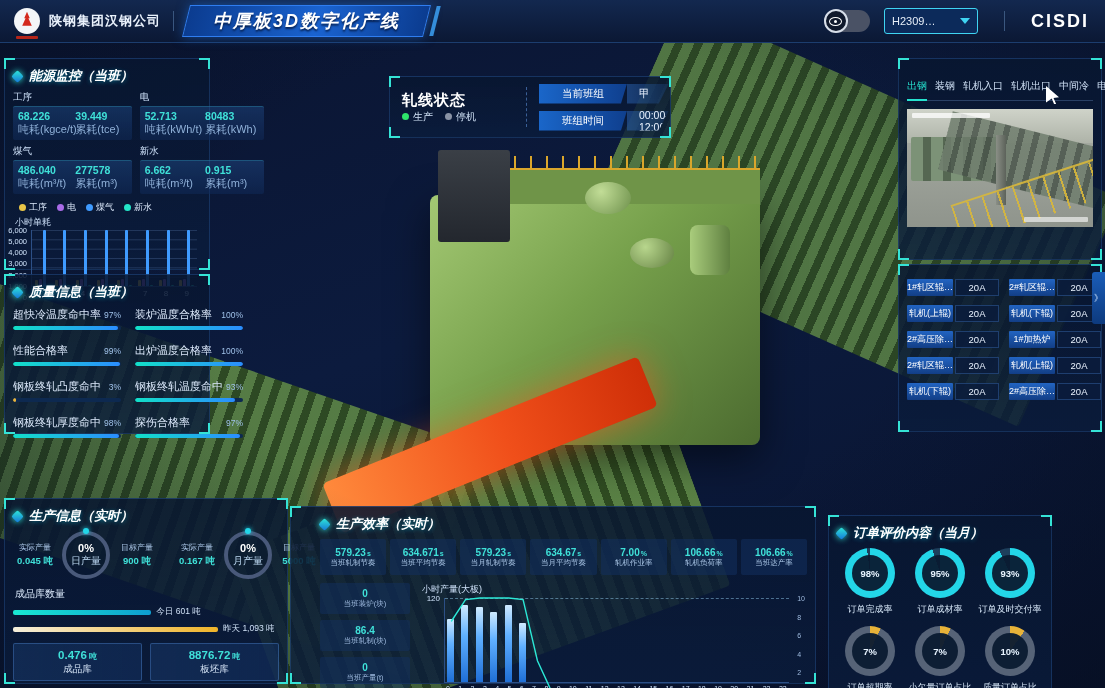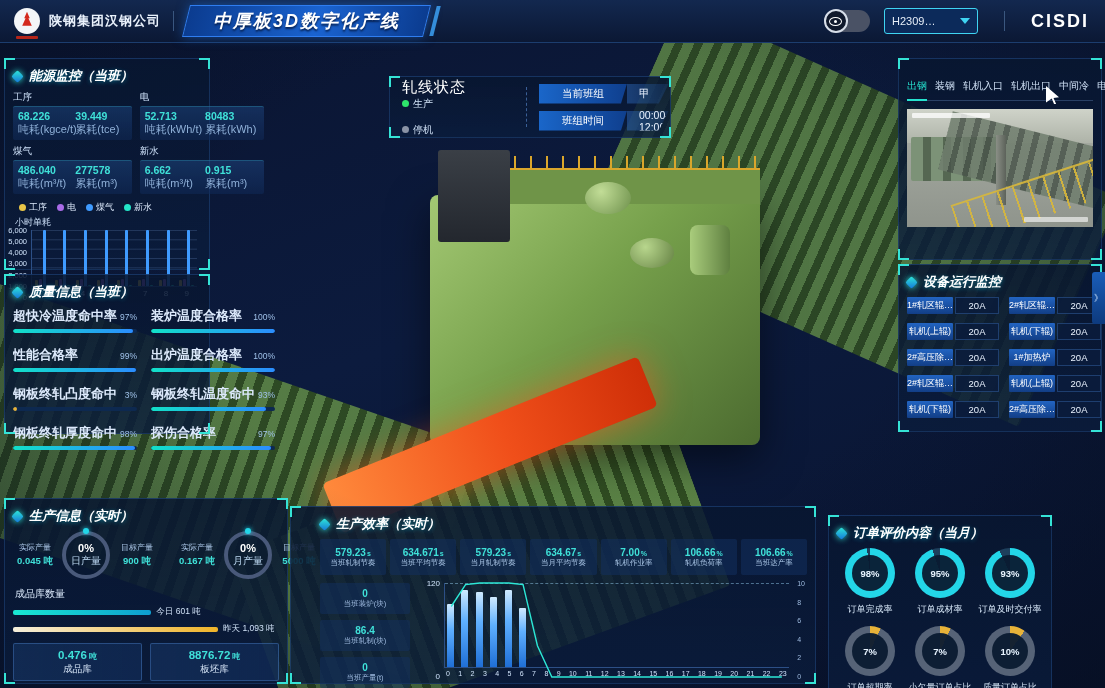--- a/index.html
+++ b/index.html
@@ -64,29 +64,29 @@
          background-image:linear-gradient(rgba(120,160,220,.22) 1px,transparent 1px);
          background-size:100% 16.7%;display:flex;justify-content:space-around;align-items:flex-end;}
   .eyticks{position:absolute;left:-34px;top:-4px;bottom:-4px;width:30px;display:flex;flex-direction:column;
            justify-content:space-between;align-items:flex-end;font-size:7.5px;color:#cfe2fa;}
   .egroup{display:flex;align-items:flex-end;gap:1px;height:100%;}
   .ebar{width:3px;border-radius:1px 1px 0 0;}
   .exlabels{display:flex;justify-content:space-around;font-size:8px;color:#cfe2fa;margin-top:2px;}
   
   .qgrid{display:grid;grid-template-columns:1fr 1fr;gap:13px 14px;margin-top:4px;}
   .qrowtop{display:flex;justify-content:space-between;align-items:baseline;}
-  .qlabel{font-size:13px;color:#dce9fb;white-space:nowrap;overflow:hidden;font-weight:bold;}
+  .qlabel{font-size:11px;color:#dce9fb;white-space:nowrap;overflow:hidden;}
   .qpct{font-size:8.5px;color:#9fc0e8;margin-left:3px;}
   .qtrack{height:4px;background:#0d2950;border-radius:2px;margin-top:4px;overflow:hidden;}
   .qfill{height:100%;border-radius:2px;}
   
   #line-status{display:flex;align-items:center;padding:8px 12px;}
   .ls-left{width:112px;flex:none;}
-  .ls-title{font-size:15px;font-weight:normal;color:#fff;letter-spacing:1px;}
-  .ls-legend{display:flex;gap:12px;margin-top:0;flex-direction:column;}
+  .ls-title{font-size:15px;font-weight:bold;color:#fff;letter-spacing:1px;}
+  .ls-legend{display:flex;gap:12px;margin-top:0;}
   .ls-legend .li{display:flex;align-items:center;gap:4px;font-size:10px;color:#cfe0f5;}
   .ls-div{width:0;border-left:1px dashed #3a5f96;align-self:stretch;margin:2px 12px;}
   .ls-right{flex:1;display:flex;flex-direction:column;gap:7px;}
   .ls-row{display:flex;height:20px;}
   .chip{width:88px;flex:none;display:flex;align-items:center;justify-content:center;font-size:10.5px;color:#fff;
         background:linear-gradient(90deg,#1a66c9,#0f3f8e);
         clip-path:polygon(0 0,100% 0,calc(100% - 6px) 100%,0 100%);}
   .band{flex:1;display:flex;align-items:center;padding-left:12px;font-size:10.5px;color:#eaf3ff;
         background:linear-gradient(90deg,rgba(44,104,186,.5),rgba(30,78,150,.25));
         clip-path:polygon(0 0,100% 0,calc(100% - 10px) 100%,0 100%);}
@@ -538,24 +538,20 @@
       <div class="vf-osd"></div>
       <div class="vf-osd2"></div>
     </div>
   <i class="crn tl"></i>
       <i class="crn tr"></i>
       <i class="crn bl"></i>
       <i class="crn br"></i>
     </div>
 
   <div class="panel" style="left:898px;top:264px;width:204px;height:168px;">
-    <div class="ptitle">
-        <span class="diamond"></span>
-      <span>设备运行监控</span>
-      </div>
     <div class="dgrid">
 
         <div class="ditem">
           <span class="dlabel">1#轧区辊…</span>
           <span class="dvalue">20A</span>
         </div>
 
         <div class="ditem">
           <span class="dlabel">2#轧区辊…</span>
           <span class="dvalue">20A</span>
@@ -733,20 +729,21 @@
             <b>86.4</b>
             <s>当班轧制(块)</s>
           </div>
 
           <div class="fbox">
             <b>0</b>
             <s>当班产量(t)</s>
           </div>
         </div>
       <div class="fchart">
+        <div class="fct">小时产量(大板)</div>
         <div class="hwrap">
           <div class="hyl">
 
           <span>120</span>
               <span>0</span>
             </div>
           <div class="hyr">
 
           <span>10</span>
               <span>8</span>

